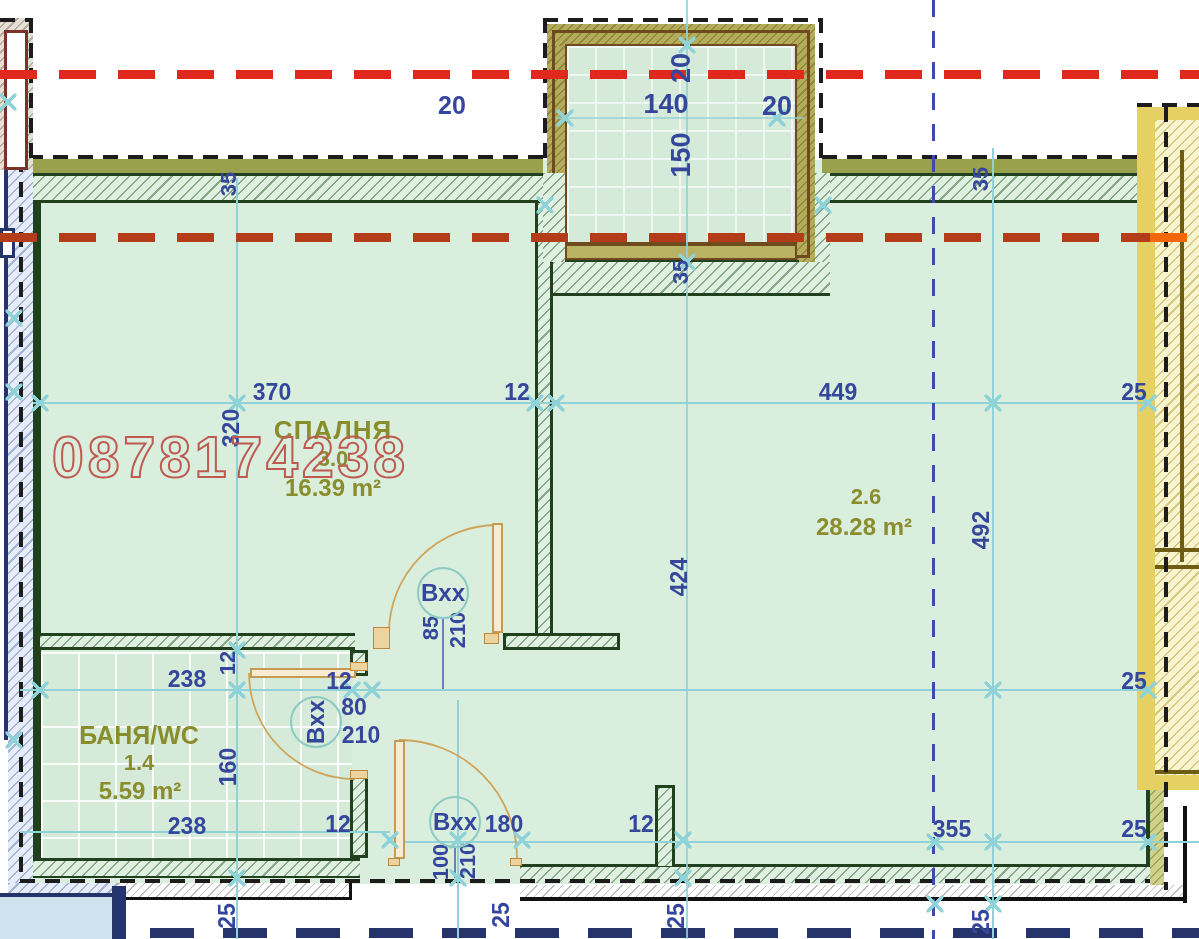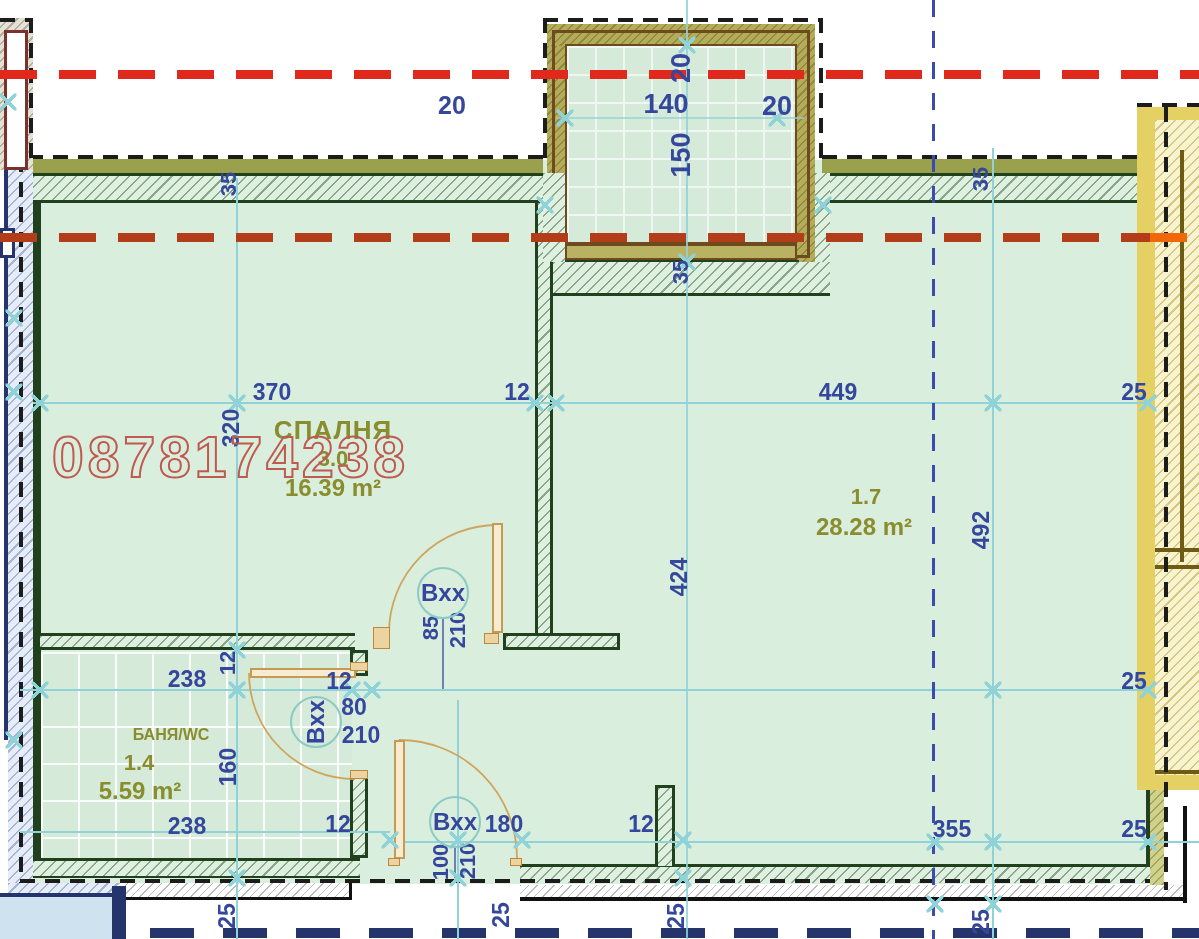--- a/index.html
+++ b/index.html
@@ -154,23 +154,23 @@
 
   <svg width="1199" height="939" style="left:0;top:0;z-index:13;" viewBox="0 0 1199 939">
     <path d="M 497 525 A 108 108 0 0 0 389 633" fill="none" stroke="#cfa55c" stroke-width="1.8"></path>
     <path d="M 249 673 A 106 106 0 0 0 355 779" fill="none" stroke="#cfa55c" stroke-width="1.8"></path>
     <path d="M 399 740 A 118 118 0 0 1 517 858" fill="none" stroke="#cfa55c" stroke-width="1.8"></path>
   </svg>
 
   <div class="roomlbl" style="left:333px;top:430px;font-size:26px;letter-spacing:1px;">СПАЛНЯ</div>
   <div class="roomlbl" style="left:333px;top:459px;font-size:22px;">3.0</div>
   <div class="roomlbl" style="left:333px;top:488px;font-size:24px;">16.39 m²</div>
-  <div class="roomlbl" style="left:866px;top:497px;font-size:22px;">1.7</div>
+  <div class="roomlbl" style="left:866px;top:497px;font-size:22px;">2.6</div>
   <div class="roomlbl" style="left:864px;top:527px;font-size:24px;">28.28 m²</div>
-  <div class="roomlbl" style="left:139px;top:735px;font-size:16px;margin-left:32px;">БАНЯ/WC</div>
+  <div class="roomlbl" style="left:139px;top:735px;font-size:25px;">БАНЯ/WC</div>
   <div class="roomlbl" style="left:139px;top:763px;font-size:22px;">1.4</div>
   <div class="roomlbl" style="left:140px;top:791px;font-size:24px;">5.59 m²</div>
 
   <div id="watermark" style="left:52px;top:424px;">0878174238</div>
 
   <div id="labels" style="left:0;top:0;width:1199px;height:939px;">
       <span class="dim" style="left: 452px; top: 105px; font-size: 25px;">20</span>
       <span class="dim" style="left: 666px; top: 104px; font-size: 27px;">140</span>
       <span class="dim" style="left: 777px; top: 106px; font-size: 27px;">20</span>
       <span class="dim v" style="left: 681px; top: 68px; font-size: 27px;">20</span>

